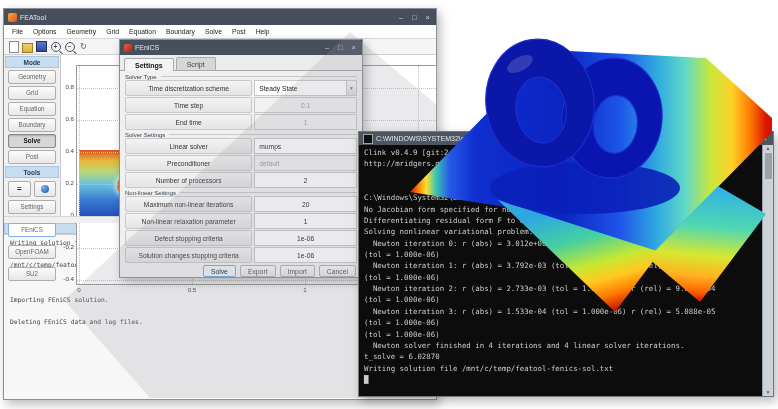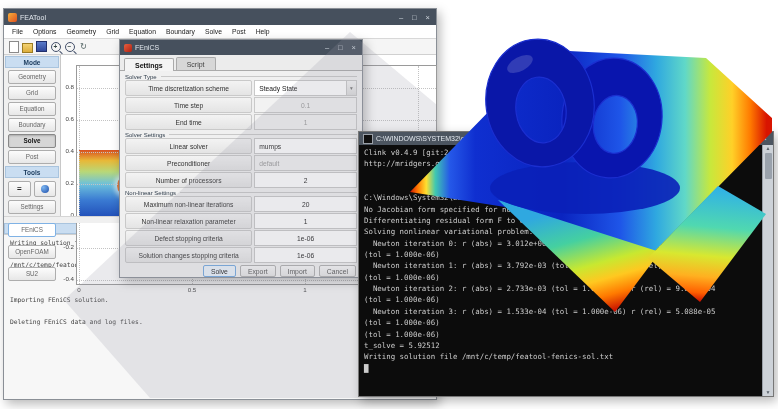--- a/index.html
+++ b/index.html
@@ -302,21 +302,22 @@
         <div class="term-line">Solving nonlinear variational problem.</div>
         <div class="term-line">  Newton iteration 0: r (abs) = 3.012e+00 (tol = 1.000e-06) r (rel) = 1.000e+00</div>
         <div class="term-line">(tol = 1.000e-06)</div>
         <div class="term-line">  Newton iteration 1: r (abs) = 3.792e-03 (tol = 1.000e-06) r (rel) = 1.259e-03</div>
         <div class="term-line">(tol = 1.000e-06)</div>
         <div class="term-line">  Newton iteration 2: r (abs) = 2.733e-03 (tol = 1.000e-06) r (rel) = 9.072e-04</div>
         <div class="term-line">(tol = 1.000e-06)</div>
         <div class="term-line">  Newton iteration 3: r (abs) = 1.533e-04 (tol = 1.000e-06) r (rel) = 5.088e-05</div>
         <div class="term-line">(tol = 1.000e-06)</div>
         <div class="term-line">(tol = 1.000e-06)</div>
-        <div class="term-line">t_solve = 5.92512</div>
+        <div class="term-line">  Newton solver finished in 4 iterations and 4 linear solver iterations.</div>
+        <div class="term-line">t_solve = 6.02870</div>
         <div class="term-line">Writing solution file /mnt/c/temp/featool-fenics-sol.txt</div>
         <div class="term-line">█</div>
       </div>
   </div>
 
   <svg class="viz" viewBox="0 0 778 409">
     <defs>
       <linearGradient id="gplate" gradientUnits="userSpaceOnUse" x1="410" y1="150" x2="772" y2="150">
         <stop offset="0" stop-color="#c81400"></stop>
           <stop offset="0.02" stop-color="#ff7300"></stop>

